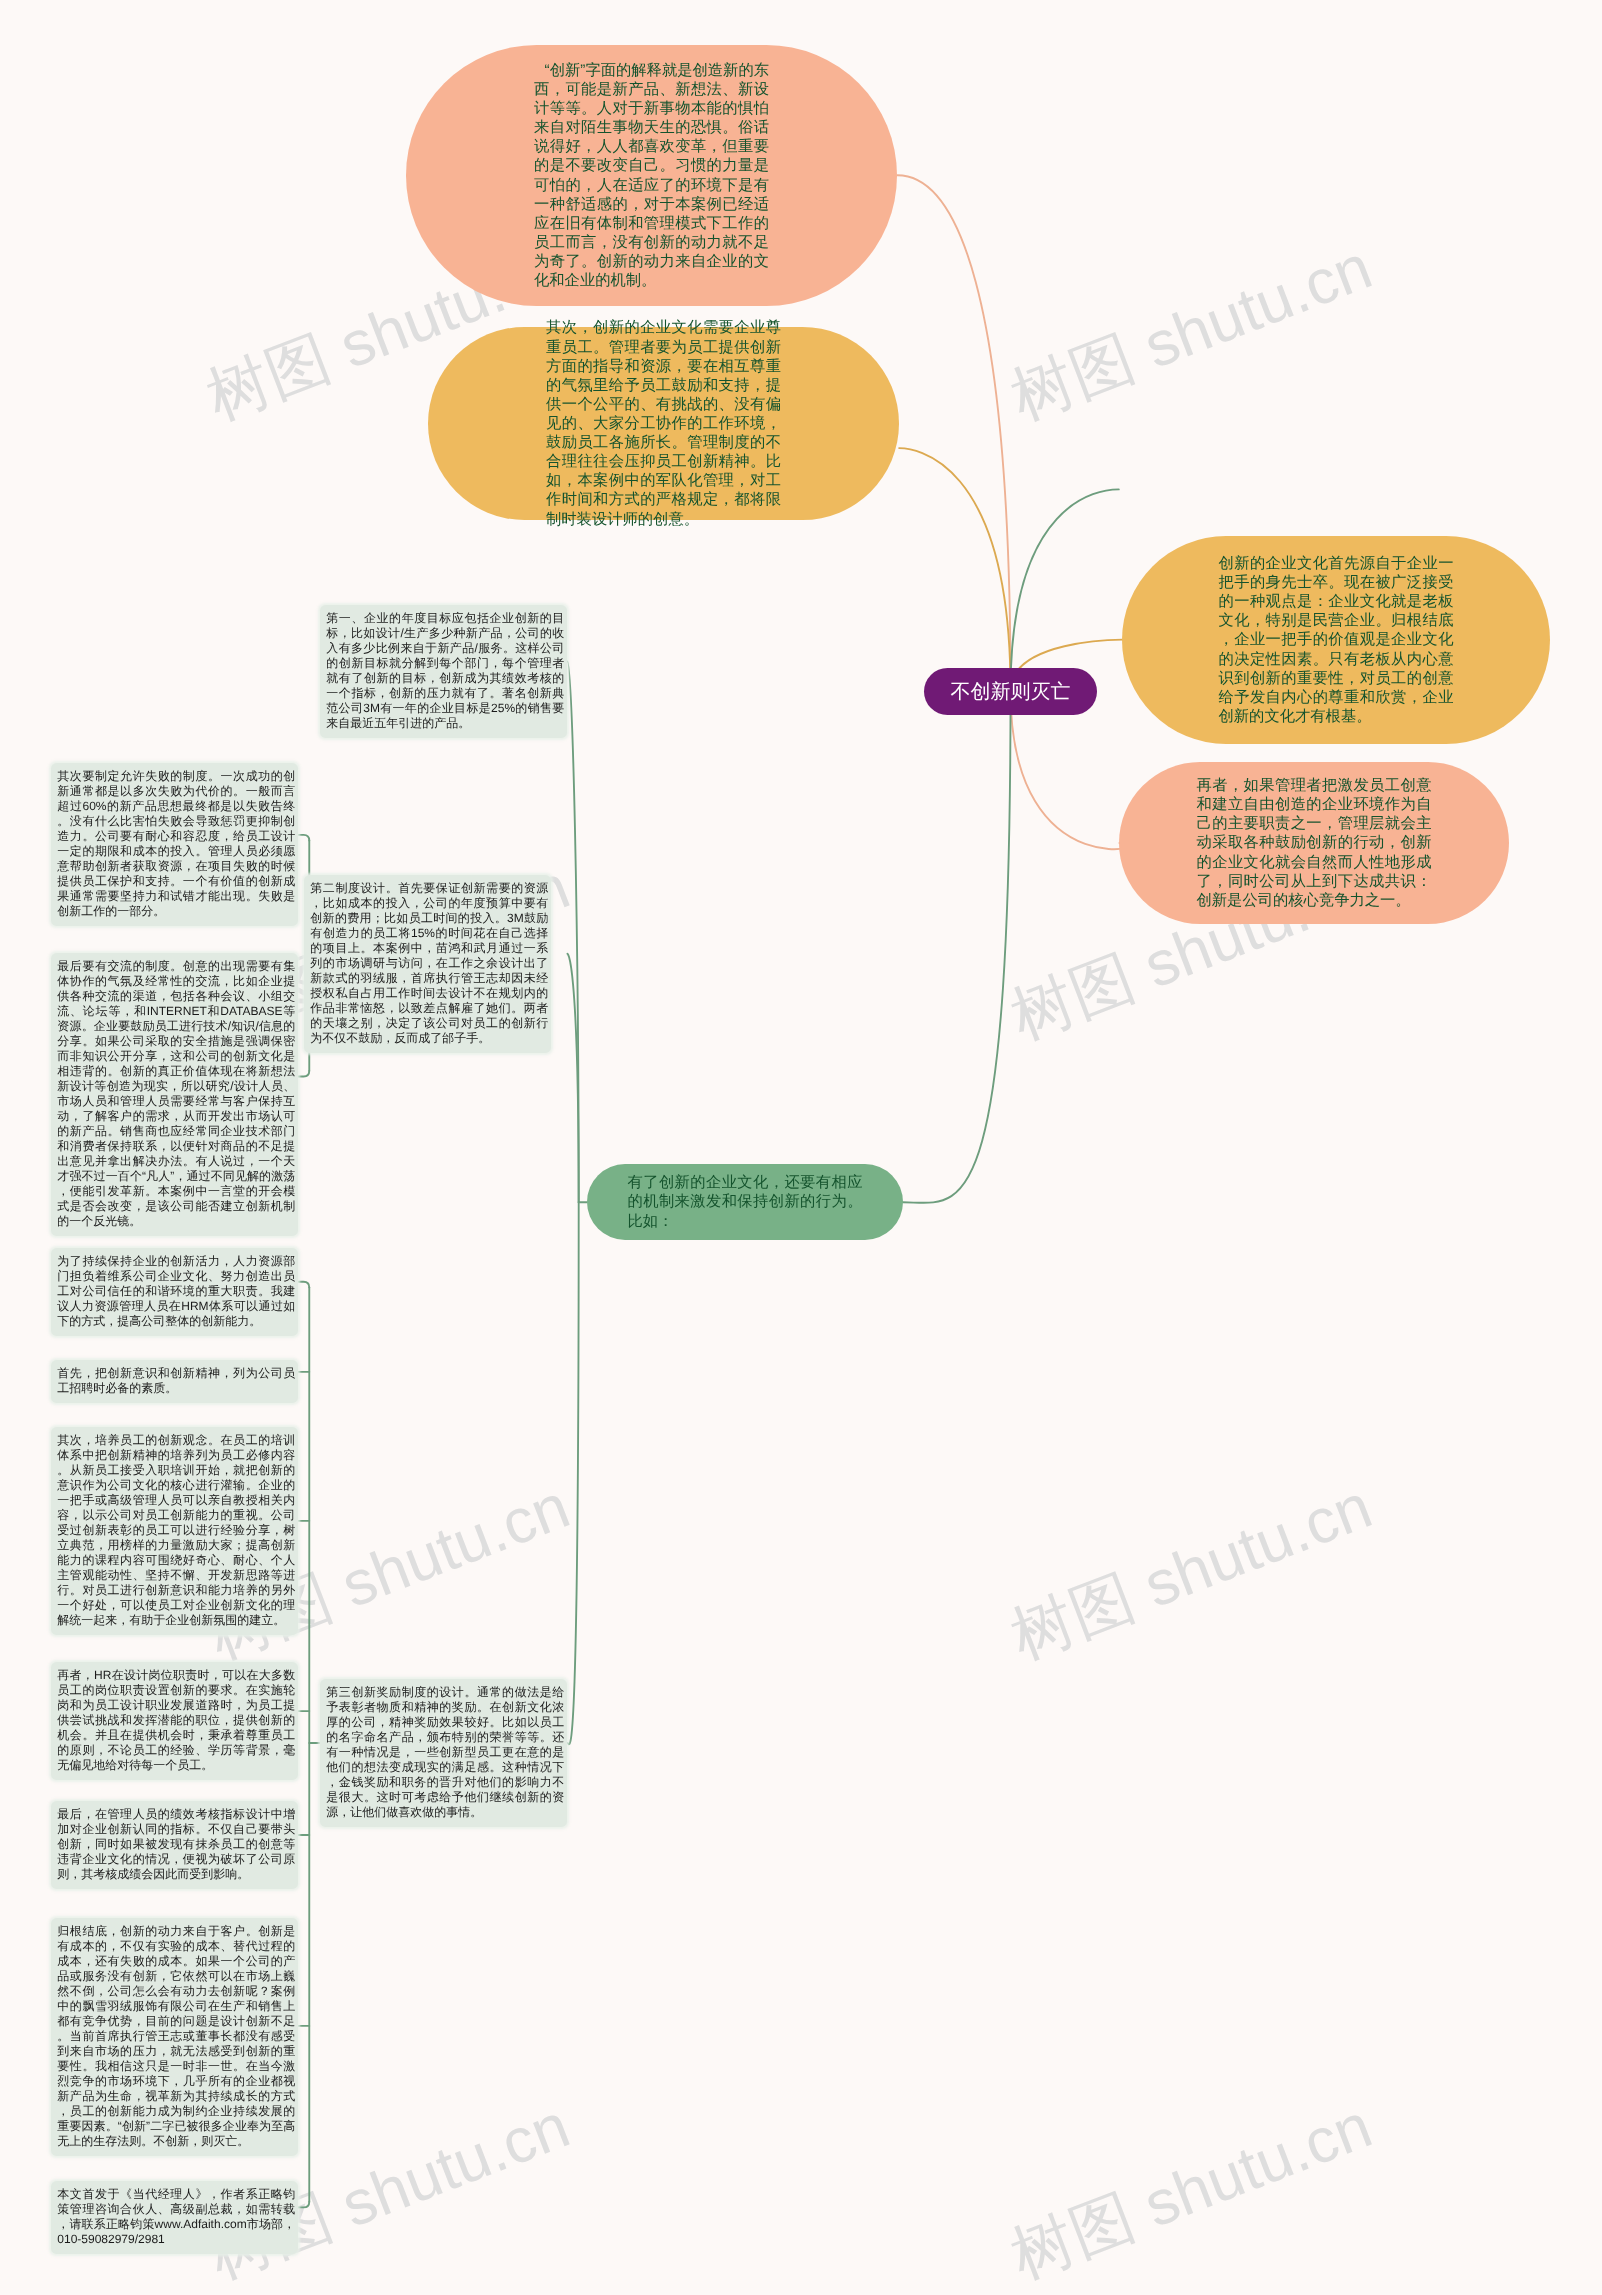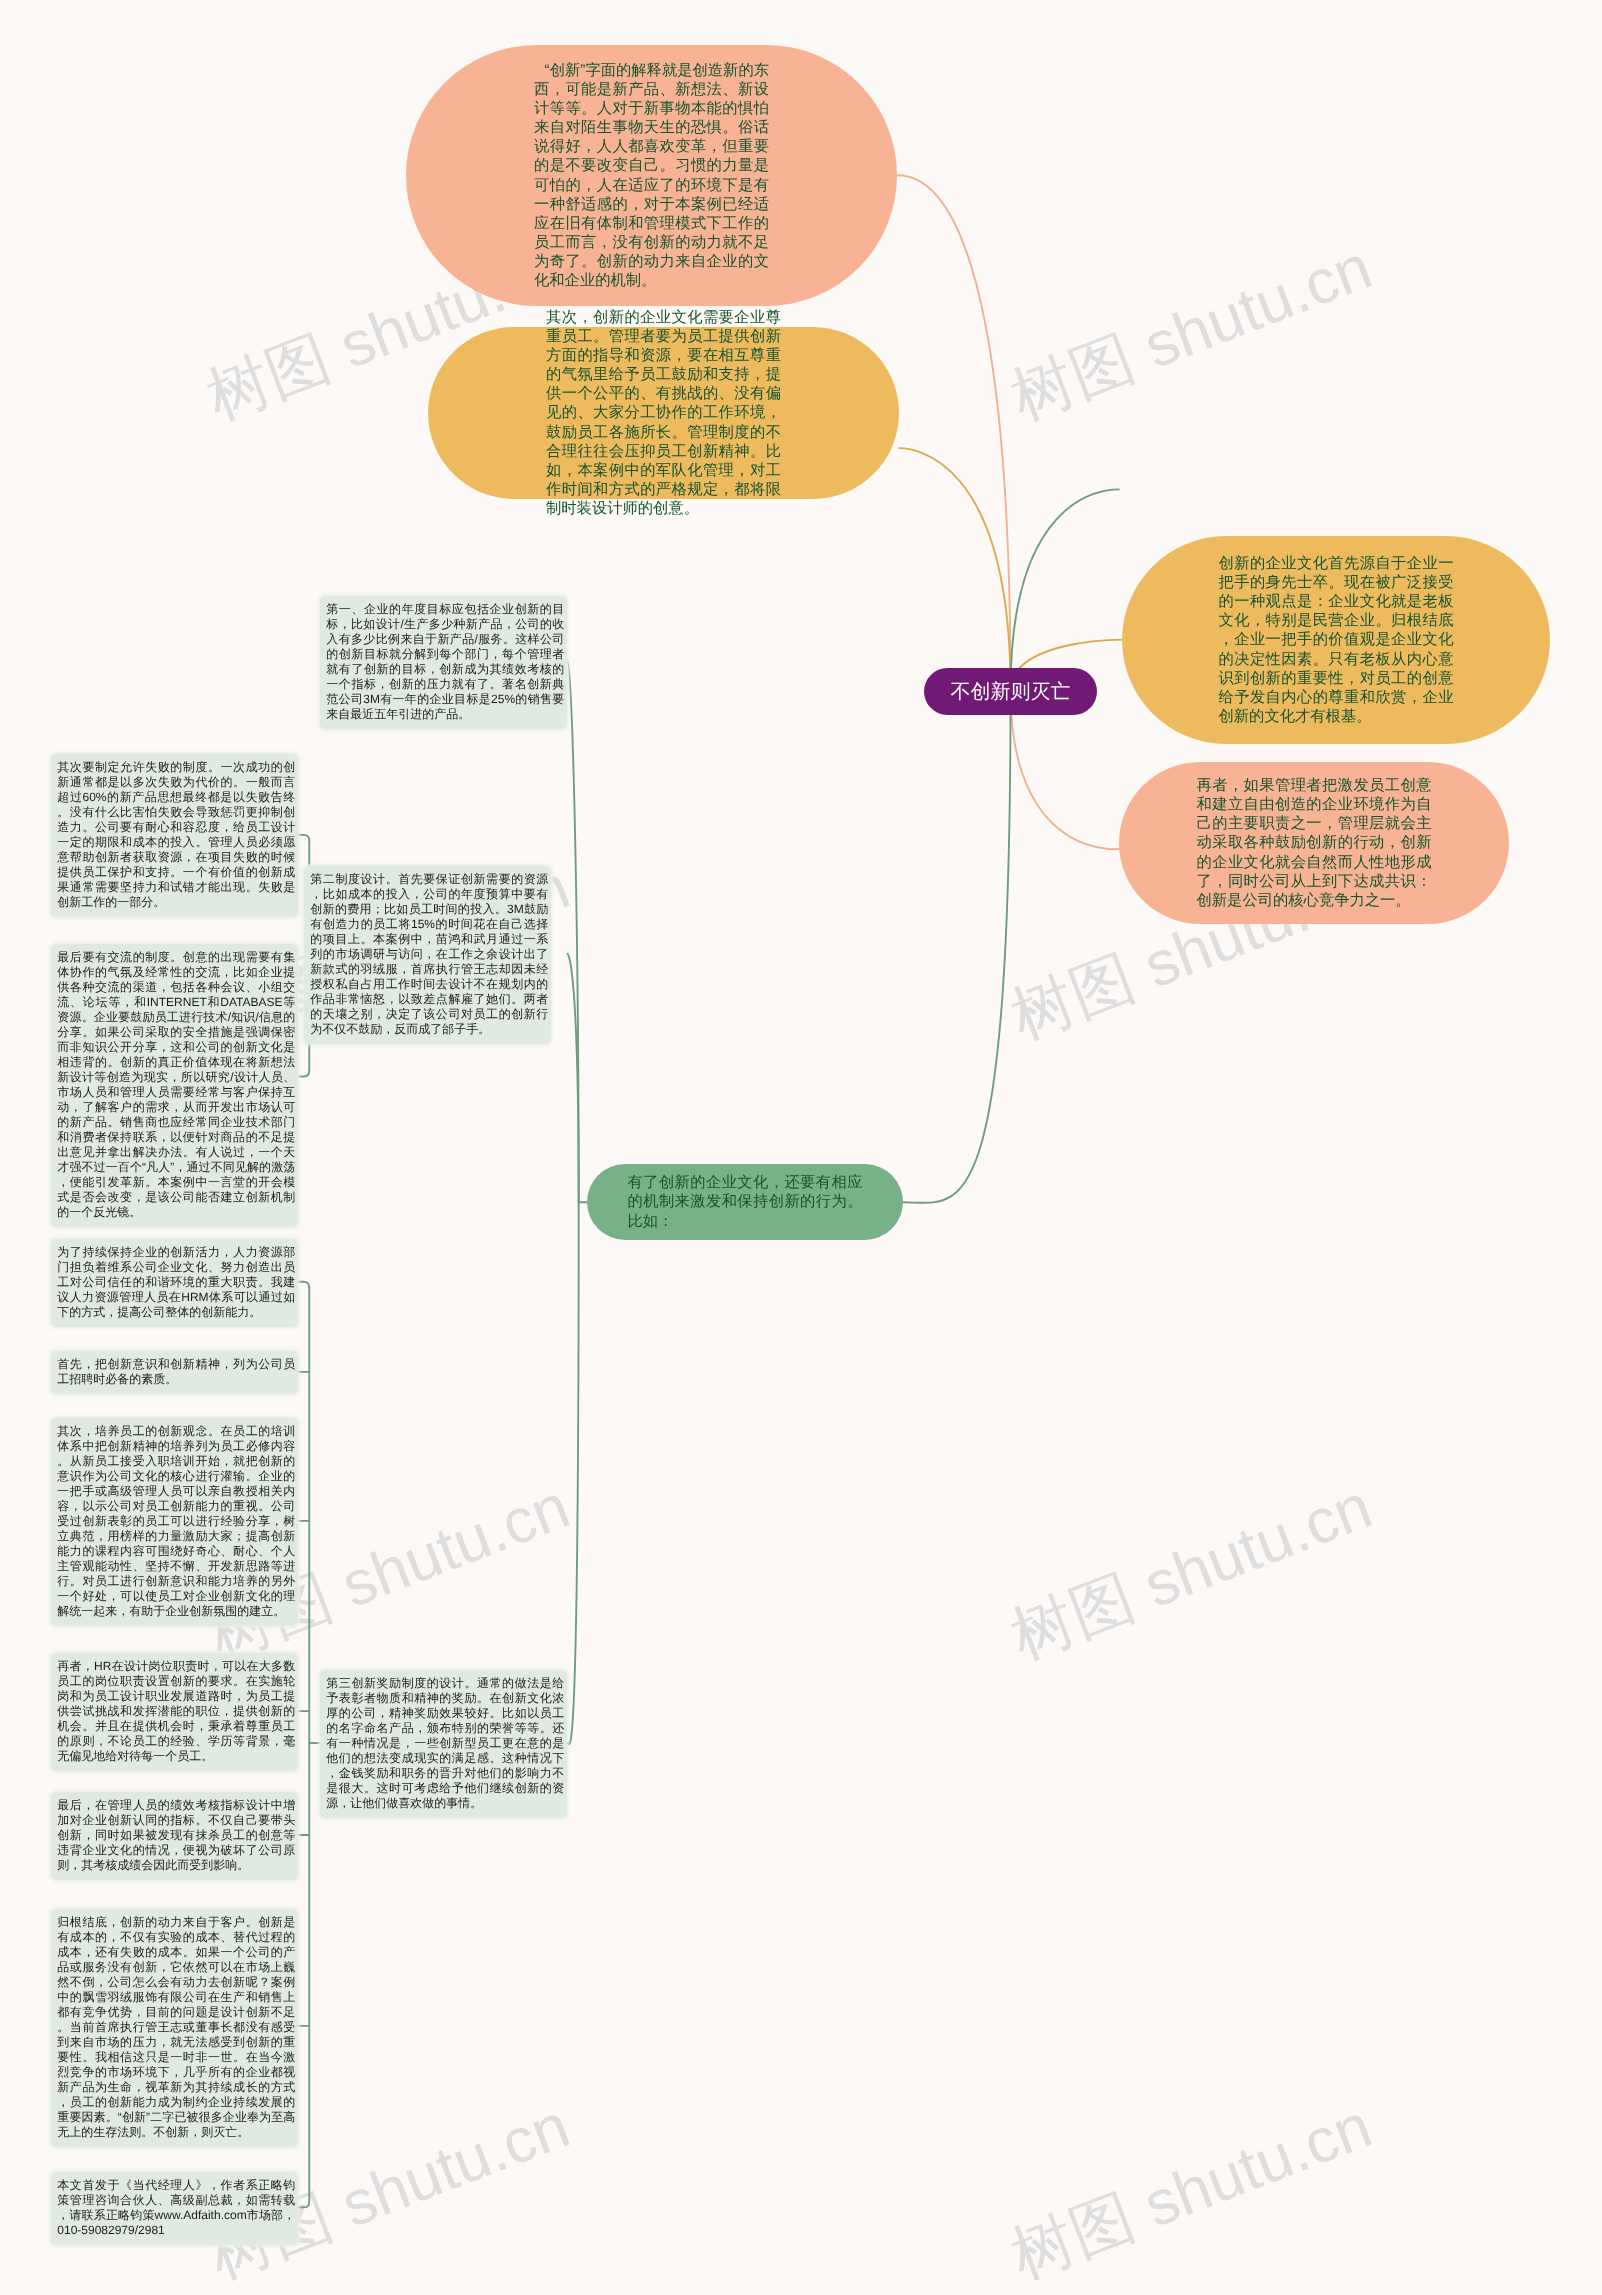--- a/index.html
+++ b/index.html
@@ -5,21 +5,21 @@
 html,body{margin:0;padding:0;}
 body{width:1603px;height:2295px;background:#fdf9f7;position:relative;overflow:hidden;
  font-family:"Liberation Sans",sans-serif;-webkit-font-smoothing:antialiased;text-rendering:geometricPrecision;}
 #stage{position:absolute;left:0;top:0;width:1603px;height:2295px;}
 #wm,#links{position:absolute;left:0;top:0;width:1603px;height:2295px;}
 .wmt{font-family:"Liberation Sans",sans-serif;font-size:100px;fill:#dddddd;opacity:.95;}
 .pill{position:absolute;box-sizing:border-box;display:flex;align-items:center;justify-content:center;}
 .ptxt{width:235px;font-size:15.3px;line-height:1.25;text-align:justify;text-justify:inter-character;
  line-break:anywhere;color:#14532d;}
 .box{position:absolute;box-sizing:border-box;background:#e1eae2;border-radius:5.6px;padding:6.3px;width:247px;
- box-shadow:0 0 2.5px 1.3px rgba(232,240,233,.85);}
+ box-shadow:0 0 2.5px 1.3px rgba(232,240,233,.85);margin-top:9px;}
 .btxt{width:238px;font-size:12px;line-height:1.25;text-align:justify;text-justify:inter-character;
  line-break:anywhere;color:#1a1a1a;}
 .root{position:absolute;display:flex;align-items:center;justify-content:center;background:#701a75;
  border-radius:24px;color:#ffffff;font-size:20px;}
 </style>
 </head>
 <body>
 
 <div id="stage">
 <svg id="wm" viewBox="0 0 2560 3667">
@@ -53,21 +53,21 @@
 <path d="M476.0 2430L493.5 2430" fill="none" stroke="#6d9d7d" stroke-width="3.0" stroke-linecap="round" stroke-linejoin="round"></path>
 <path d="M476.0 2734L493.5 2734" fill="none" stroke="#6d9d7d" stroke-width="3.0" stroke-linecap="round" stroke-linejoin="round"></path>
 <path d="M476.0 2932L493.5 2932" fill="none" stroke="#6d9d7d" stroke-width="3.0" stroke-linecap="round" stroke-linejoin="round"></path>
 <path d="M476.0 3237L493.5 3237" fill="none" stroke="#6d9d7d" stroke-width="3.0" stroke-linecap="round" stroke-linejoin="round"></path>
 <path d="M476.0 3527L484.5 3527Q493.5 3527 493.5 3518.0" fill="none" stroke="#6d9d7d" stroke-width="3.0" stroke-linecap="round" stroke-linejoin="round"></path>
 <path d="M493.5 2785L511.0 2785" fill="none" stroke="#6d9d7d" stroke-width="3.0" stroke-linecap="round" stroke-linejoin="round"></path>
 </svg>
 <div class="pill" style="left:406px;top:45px;width:491px;height:261px;background:#f8b394;border-radius:131px">
       <div class="ptxt" style="text-indent:10.6px">“创新”字面的解释就是创造新的东西，可能是新产品、新想法、新设计等等。人对于新事物本能的惧怕来自对陌生事物天生的恐惧。俗话说得好，人人都喜欢变革，但重要的是不要改变自己。习惯的力量是可怕的，人在适应了的环境下是有一种舒适感的，对于本案例已经适应在旧有体制和管理模式下工作的员工而言，没有创新的动力就不足为奇了。创新的动力来自企业的文化和企业的机制。</div>
     </div>
-<div class="pill" style="left:428px;top:327px;width:471px;height:172px;background:#eeba5e;border-radius:121px">
+<div class="pill" style="left:428px;top:327px;width:471px;height:193px;background:#eeba5e;border-radius:121px">
       <div class="ptxt" style="text-indent:0px">其次，创新的企业文化需要企业尊重员工。管理者要为员工提供创新方面的指导和资源，要在相互尊重的气氛里给予员工鼓励和支持，提供一个公平的、有挑战的、没有偏见的、大家分工协作的工作环境，鼓励员工各施所长。管理制度的不合理往往会压抑员工创新精神。比如，本案例中的军队化管理，对工作时间和方式的严格规定，都将限制时装设计师的创意。</div>
     </div>
 <div class="pill" style="left:1122px;top:536px;width:428px;height:208px;background:#eeba5e;border-radius:104px">
       <div class="ptxt" style="text-indent:0px">创新的企业文化首先源自于企业一把手的身先士卒。现在被广泛接受的一种观点是：企业文化就是老板文化，特别是民营企业。归根结底，企业一把手的价值观是企业文化的决定性因素。只有老板从内心意识到创新的重要性，对员工的创意给予发自内心的尊重和欣赏，企业创新的文化才有根基。</div>
     </div>
 <div class="pill" style="left:1119px;top:762px;width:390px;height:162px;background:#f8b394;border-radius:81px">
       <div class="ptxt" style="text-indent:0px">再者，如果管理者把激发员工创意和建立自由创造的企业环境作为自己的主要职责之一，管理层就会主动采取各种鼓励创新的行动，创新的企业文化就会自然而人性地形成了，同时公司从上到下达成共识：创新是公司的核心竞争力之一。</div>
     </div>
 <div class="pill" style="left:587px;top:1164px;width:316px;height:76px;background:#78b187;border-radius:38px">
       <div class="ptxt" style="text-indent:0px">有了创新的企业文化，还要有相应的机制来激发和保持创新的行为。比如：</div>

